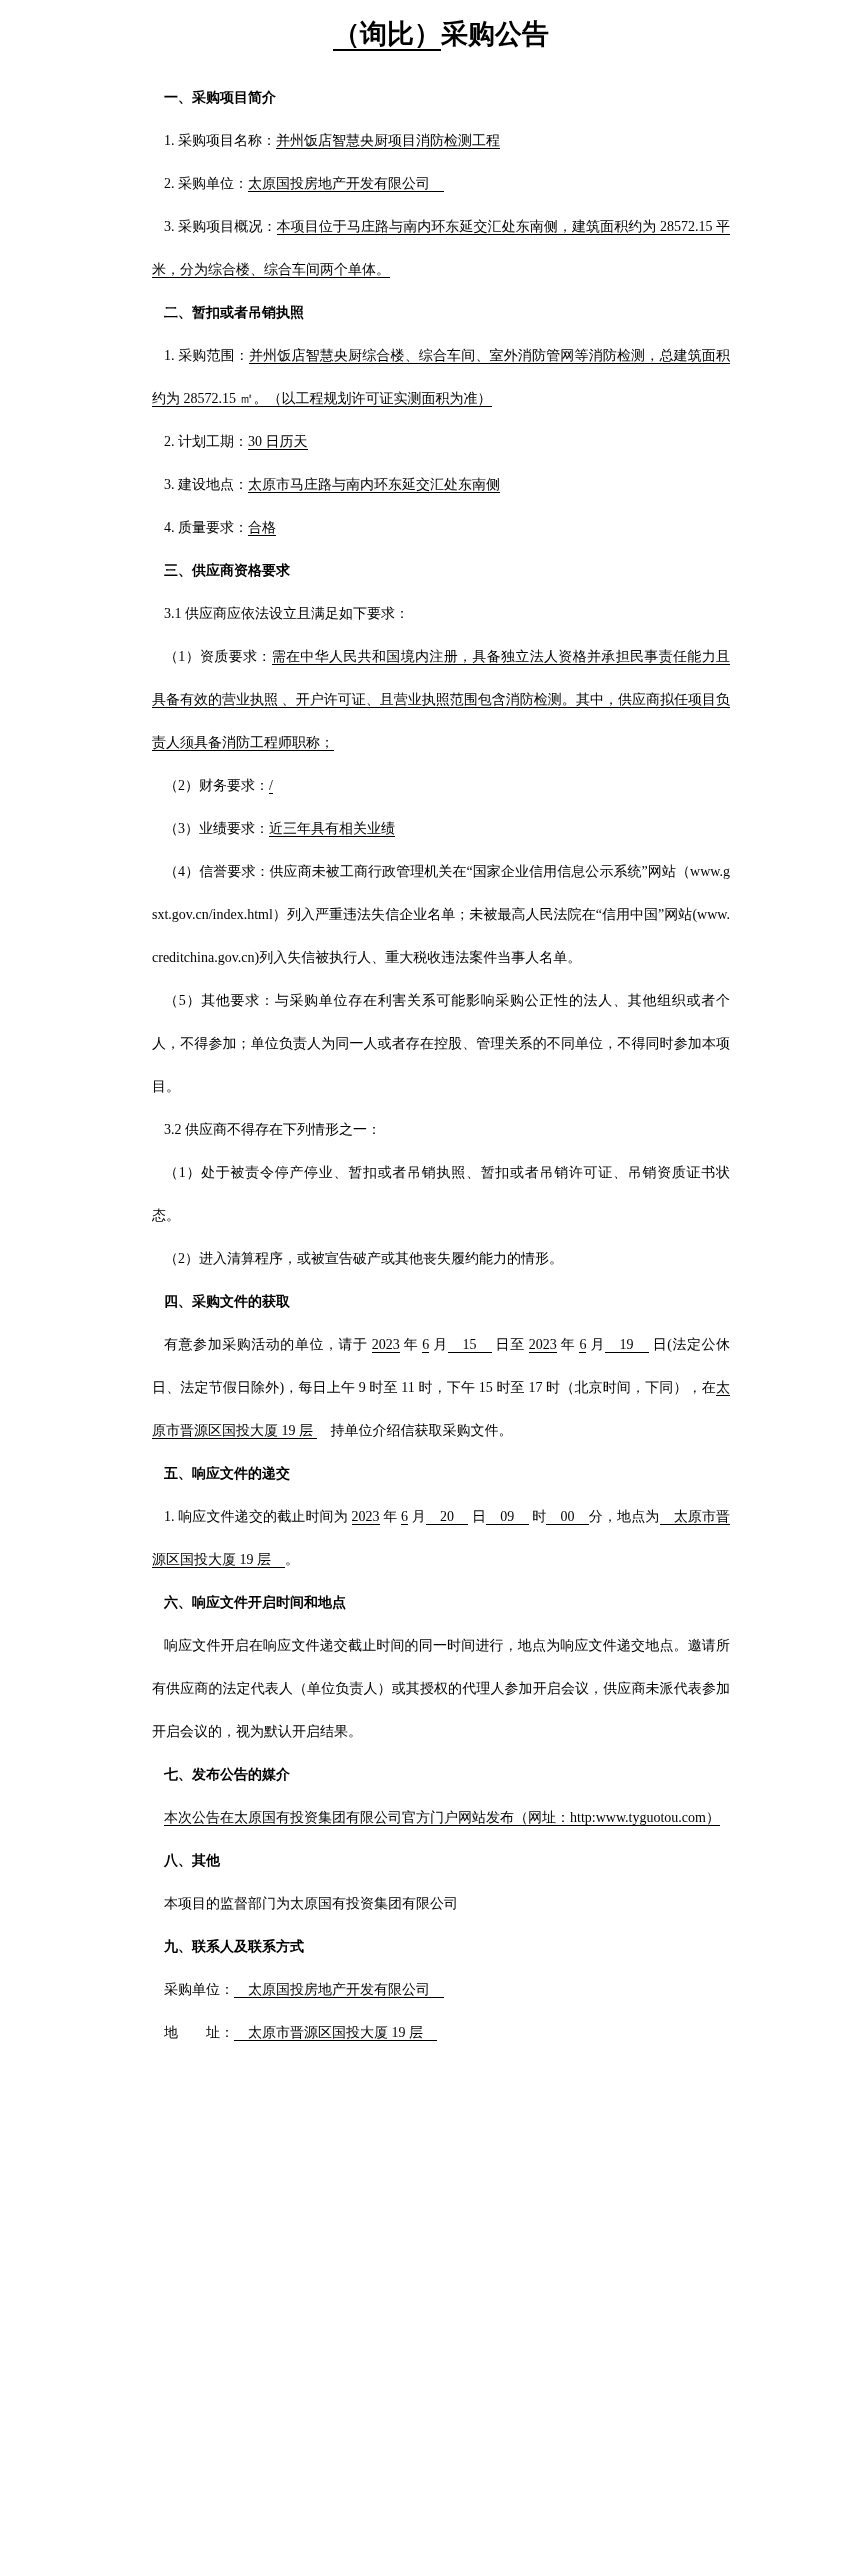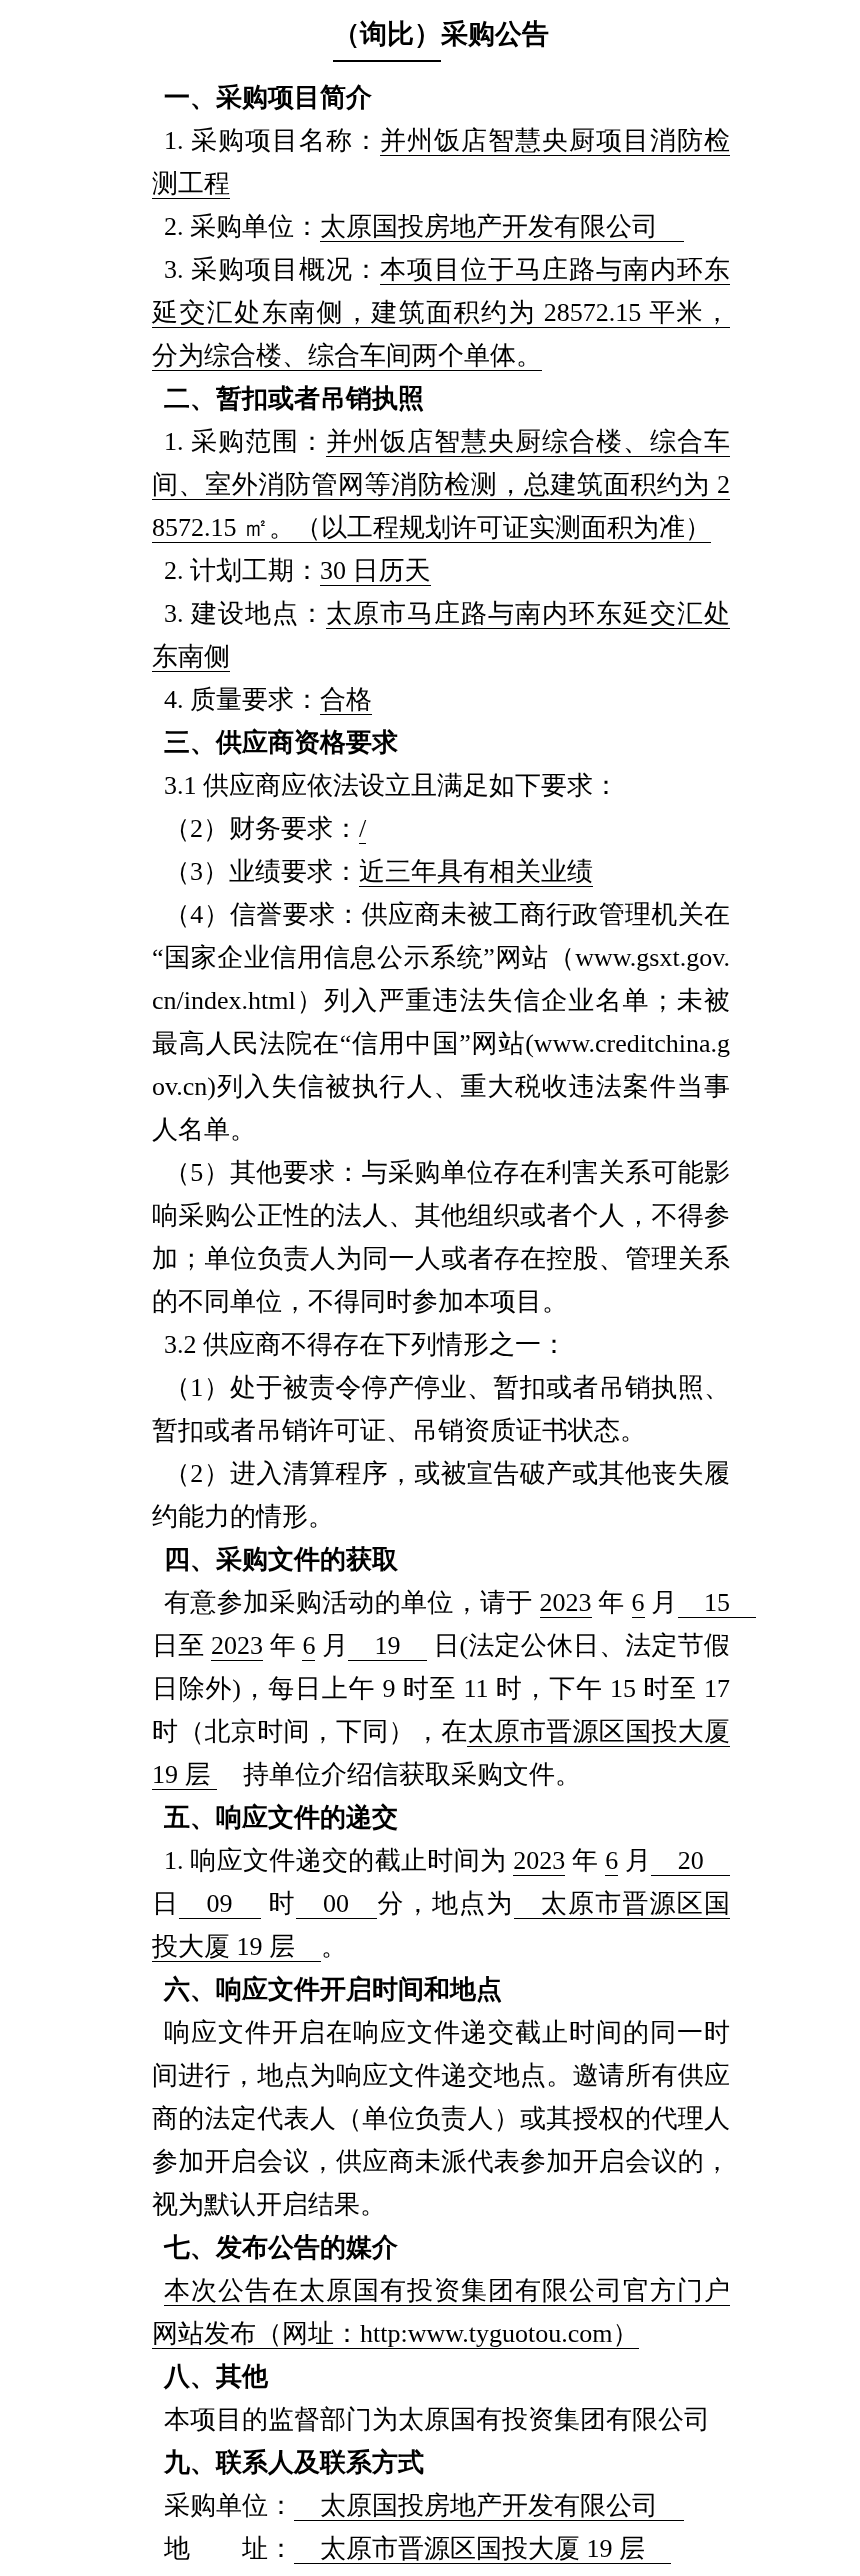--- a/index.html
+++ b/index.html
@@ -14,25 +14,25 @@
   }
   .doc-title {
     text-align: center;
     font-size: 27px;
     font-weight: bold;
     line-height: 39px;
     margin: 6.5px 0 22px 0;
   }
   .doc-title .title-underline {
     border-bottom: 2.2px solid #000;
-    padding-bottom: 11px;
+    padding-bottom: 0;
   }
   .doc-body p {
     margin: 0;
-    font-size: 26px;
+    font-size: 14px;
     line-height: 43px;
     text-align: justify;
     text-indent: 12px;
     word-break: break-all;
   }
   .doc-body p.h {
     font-weight: bold;
   }
   .doc-body span.u {
     border-bottom: 1.6px solid #000;
@@ -50,20 +50,21 @@
       <p class="p"><span>1. 采购项目名称：</span><span class="u">并州饭店智慧央厨项目消防检测工程</span></p>
       <p class="p"><span>2. 采购单位：</span><span class="u">太原国投房地产开发有限公司　</span></p>
       <p class="p"><span>3. 采购项目概况：</span><span class="u">本项目位于马庄路与南内环东延交汇处东南侧，建筑面积约为 28572.15 平米，分为综合楼、综合车间两个单体。</span></p>
       <p class="h"><span>二、暂扣或者吊销执照</span></p>
       <p class="p"><span>1. 采购范围：</span><span class="u">并州饭店智慧央厨综合楼、综合车间、室外消防管网等消防检测，总建筑面积约为 28572.15 ㎡。（以工程规划许可证实测面积为准）</span></p>
       <p class="p"><span>2. 计划工期：</span><span class="u">30 日历天</span></p>
       <p class="p"><span>3. 建设地点：</span><span class="u">太原市马庄路与南内环东延交汇处东南侧</span></p>
       <p class="p"><span>4. 质量要求：</span><span class="u">合格</span></p>
       <p class="h"><span>三、供应商资格要求</span></p>
       <p class="p"><span>3.1 供应商应依法设立且满足如下要求：</span></p>
+      <p class="p"><span>（1）资质要求：</span><span class="u">需在中华人民共和国境内注册，具备独立法人资格并承担民事责任能力且具备有效的营业执照 、开户许可证、且营业执照范围包含消防检测。其中，供应商拟任项目负责人须具备消防工程师职称；</span></p>
       <p class="p"><span>（2）财务要求：</span><span class="u">/</span></p>
       <p class="p"><span>（3）业绩要求：</span><span class="u">近三年具有相关业绩</span></p>
       <p class="p"><span>（4）信誉要求：供应商未被工商行政管理机关在“国家企业信用信息公示系统”网站（www.gsxt.gov.cn/index.html）列入严重违法失信企业名单；未被最高人民法院在“信用中国”网站(www.creditchina.gov.cn)列入失信被执行人、重大税收违法案件当事人名单。</span></p>
       <p class="p"><span>（5）其他要求：与采购单位存在利害关系可能影响采购公正性的法人、其他组织或者个人，不得参加；单位负责人为同一人或者存在控股、管理关系的不同单位，不得同时参加本项目。</span></p>
       <p class="p"><span>3.2 供应商不得存在下列情形之一：</span></p>
       <p class="p"><span>（1）处于被责令停产停业、暂扣或者吊销执照、暂扣或者吊销许可证、吊销资质证书状态。</span></p>
       <p class="p"><span>（2）进入清算程序，或被宣告破产或其他丧失履约能力的情形。</span></p>
       <p class="h"><span>四、采购文件的获取</span></p>
       <p class="p"><span>有意参加采购活动的单位，请于 </span><span class="u">2023</span><span> 年 </span><span class="u">6</span><span> 月</span><span class="u">　15　</span><span> 日至 </span><span class="u">2023</span><span> 年 </span><span class="u">6</span><span> 月</span><span class="u">　19　</span><span> 日(法定公休日、法定节假日除外)，每日上午 9 时至 11 时，下午 15 时至 17 时（北京时间，下同），在</span><span class="u">太原市晋源区国投大厦 19 层 </span><span>　持单位介绍信获取采购文件。</span></p>
       <p class="h"><span>五、响应文件的递交</span></p>

